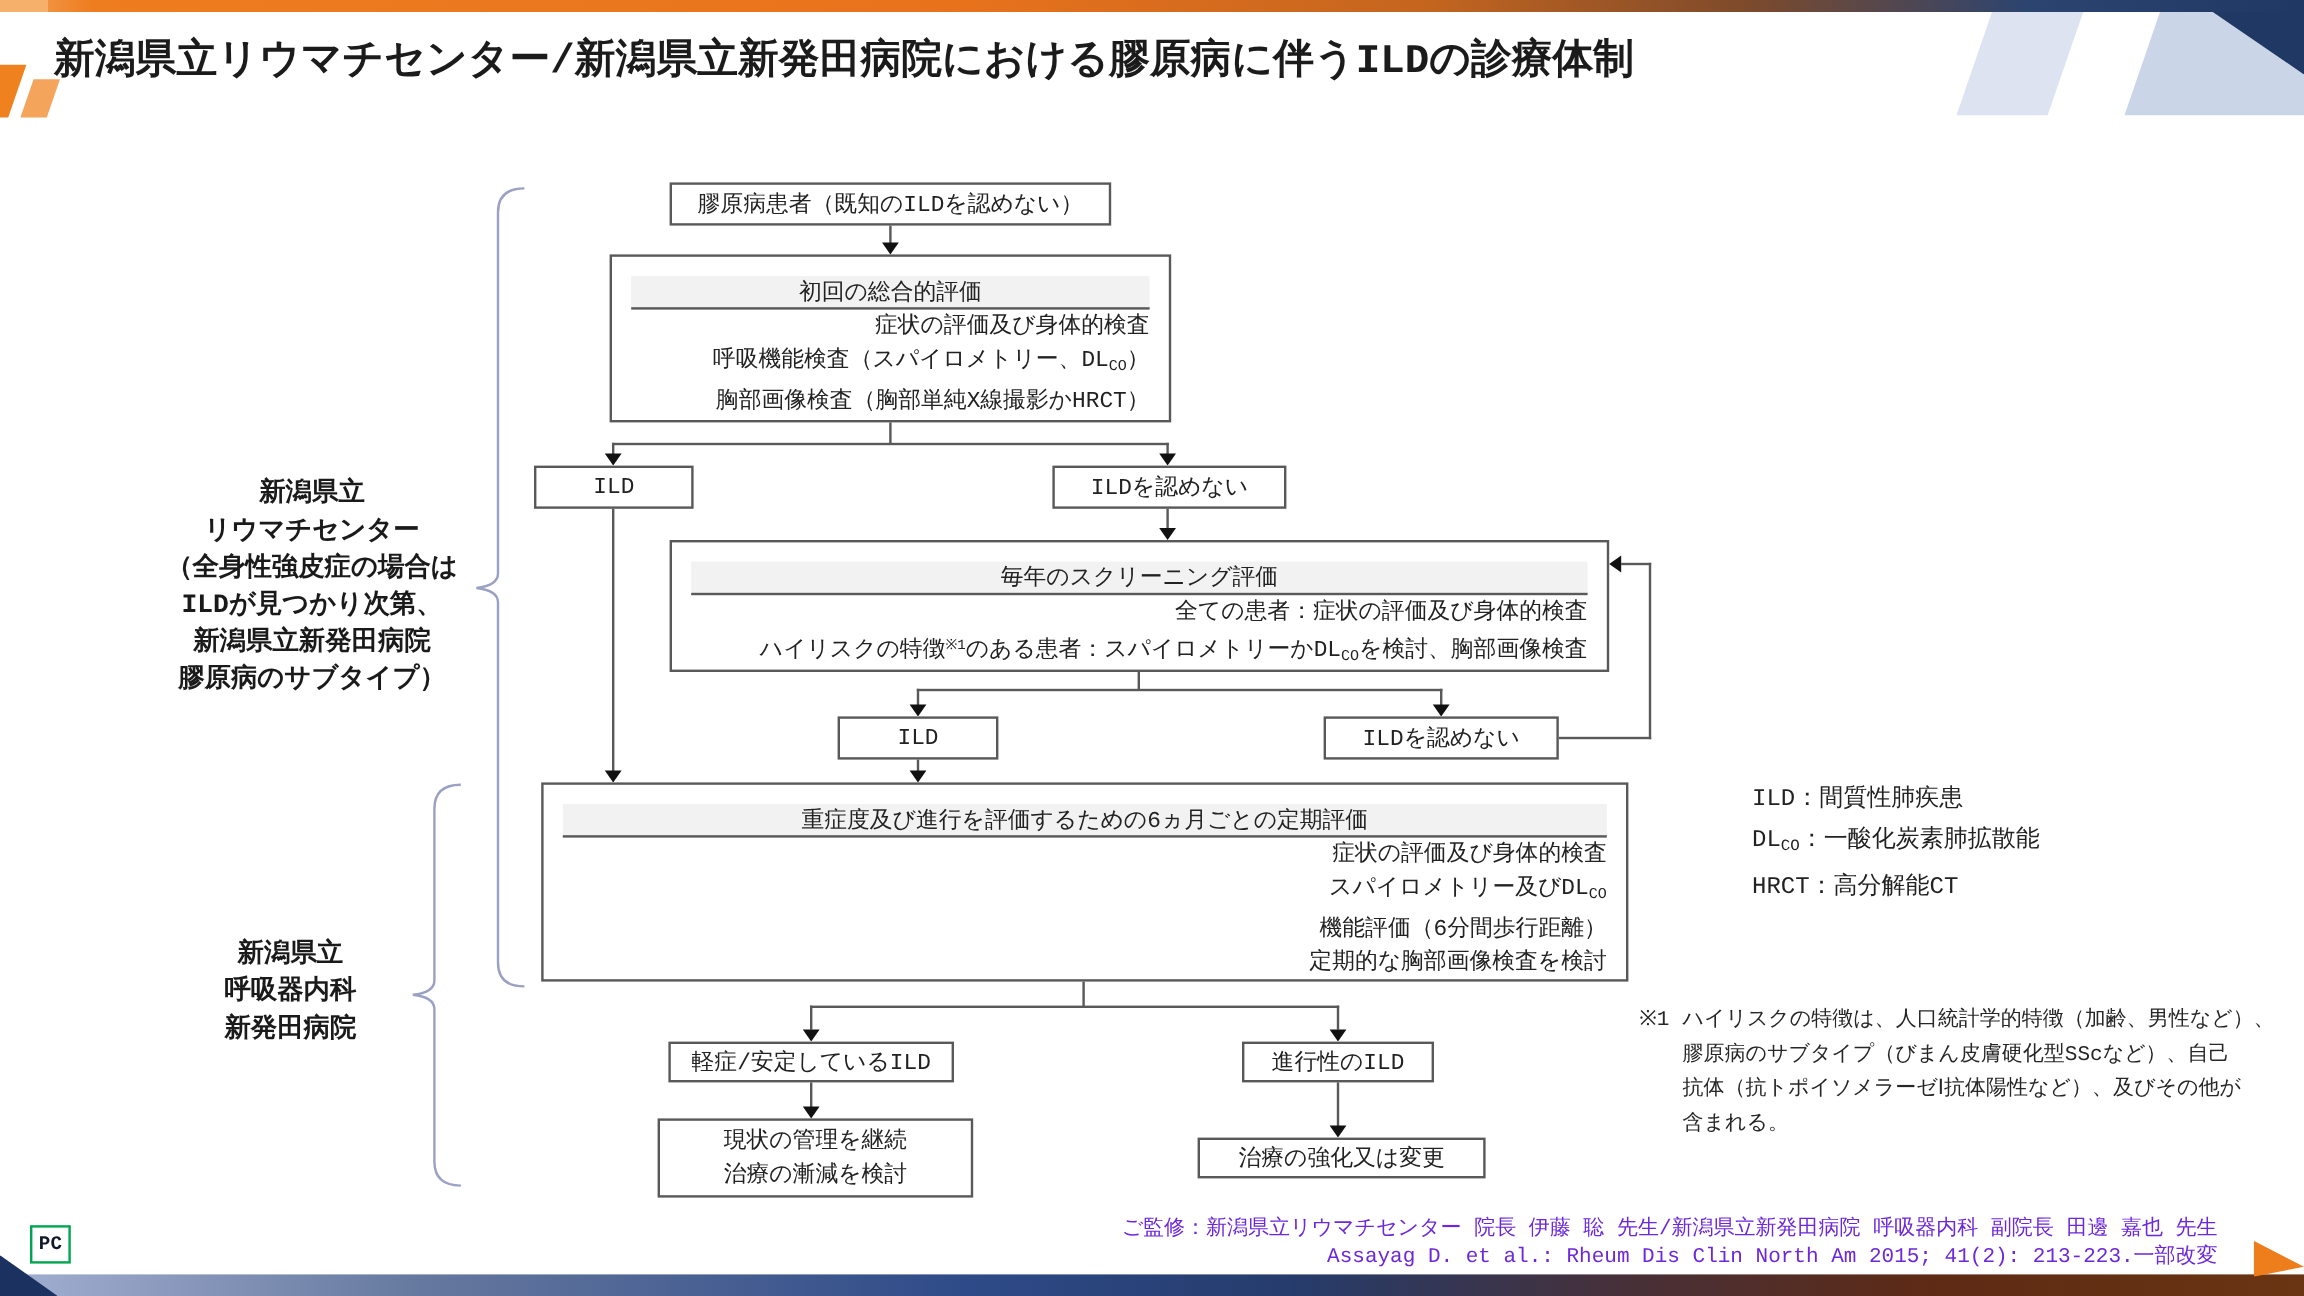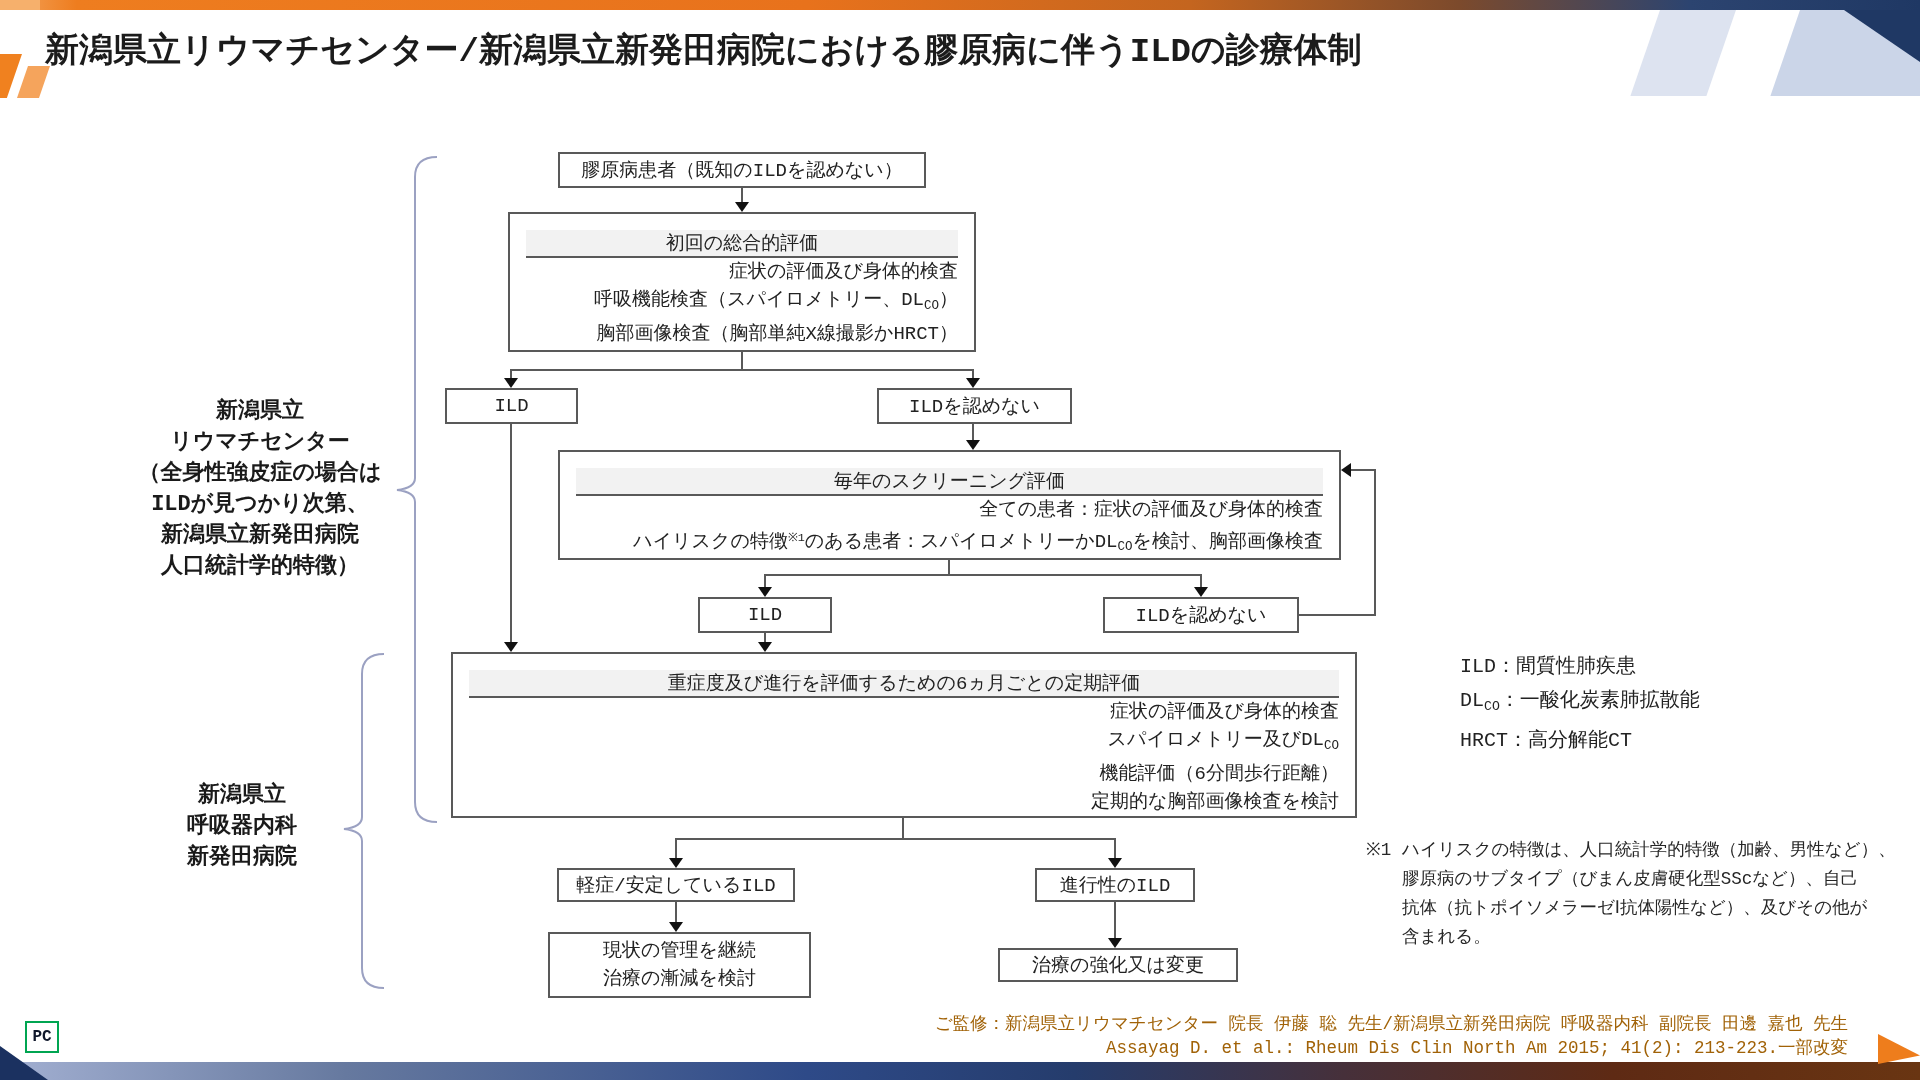--- a/index.html
+++ b/index.html
@@ -42,21 +42,21 @@
   .side-label{position:absolute;text-align:center;font-weight:700;font-size:22px;
     line-height:31px;color:#1a1a1a;}
   .brace-svg{position:absolute;left:330px;top:140px;}
 
   
   .abbrev{position:absolute;left:1460px;top:650px;font-size:20px;line-height:34px;color:#222;}
   .footnote{position:absolute;left:1366px;top:836px;width:560px;display:flex;
     font-size:17.5px;line-height:29px;color:#262626;}
   .footnote .marker{flex:0 0 36px;}
   .credits{position:absolute;left:860px;top:1012px;width:988px;text-align:right;
-    font-size:17.5px;line-height:24px;color:#a16207;}
+    font-size:17.5px;line-height:24px;color:#6d28d9;}
 
   
   .bottombar{position:absolute;left:0;top:1062px;width:1920px;height:18px;
     background:linear-gradient(90deg,#a3b0d2 0%,#66799f 18%,#2e4a88 42%,#253c6c 56%,#46303a 70%,#5e2a14 84%,#693512 100%);}
   .bottom-tri{position:absolute;left:0;top:1046px;width:48px;height:34px;background:#1b3160;
     clip-path:polygon(0 0,100% 100%,0 100%);}
   .orange-arrow{position:absolute;left:1878px;top:1034px;width:42px;height:30px;background:#ee7d1c;
     clip-path:polygon(0 0,100% 72%,0 100%);}
   .logo{position:absolute;left:25px;top:1021px;width:34px;height:32px;border:2.5px solid #00a551;
     border-radius:0;box-sizing:border-box;display:flex;align-items:center;justify-content:center;
@@ -80,21 +80,21 @@
     <path d="M107 17 Q85 17 85 37 L85 338 Q85 348 67 350 Q85 352 85 362 L85 662 Q85 682 107 682" fill="none" stroke="#9ba1c2" stroke-width="2"></path>
     <path d="M54 514 Q32 514 32 534 L32 677 Q32 687 14 689 Q32 691 32 701 L32 828 Q32 848 54 848" fill="none" stroke="#9ba1c2" stroke-width="2"></path>
   </svg>
 
   <div class="side-label" style="left:60px;top:396px;width:400px;">
     <div>新潟県立</div>
     <div>リウマチセンター</div>
     <div>（全身性強皮症の場合は</div>
     <div>ILDが見つかり次第、</div>
     <div>新潟県立新発田病院</div>
-    <div>人口統計学的特徴）</div>
+    <div>膠原病のサブタイプ）</div>
   </div>
   <div class="side-label" style="left:62px;top:780px;width:360px;">
     <div>新潟県立</div>
     <div>呼吸器内科</div>
     <div>新発田病院</div>
   </div>
 
   <div class="fbox" style="left:558px;top:152px;width:368px;height:36px;">膠原病患者（既知のILDを認めない）</div>
 
   <div class="vline" style="left:741px;top:188px;height:15px;"></div>

